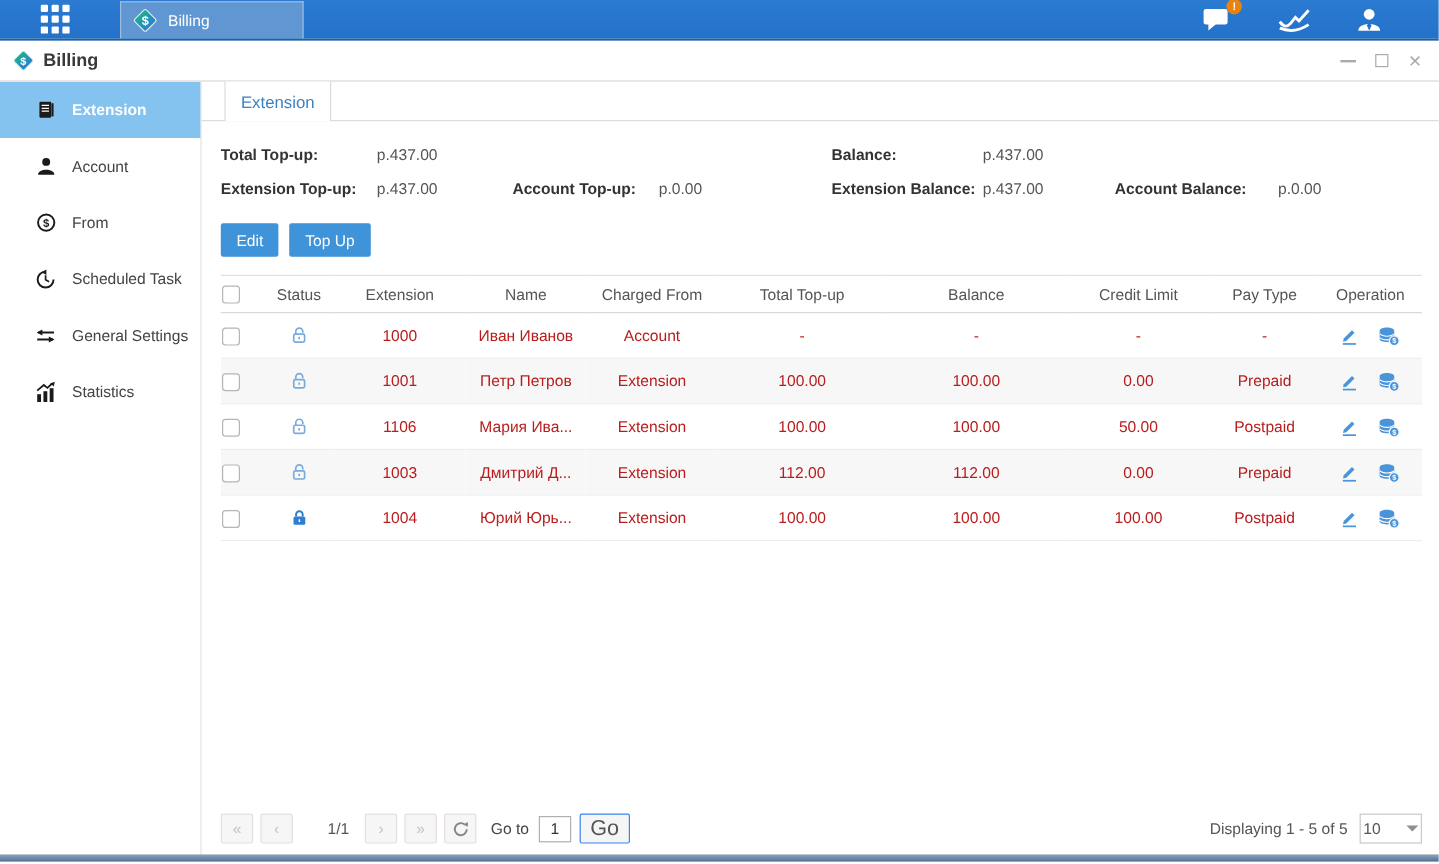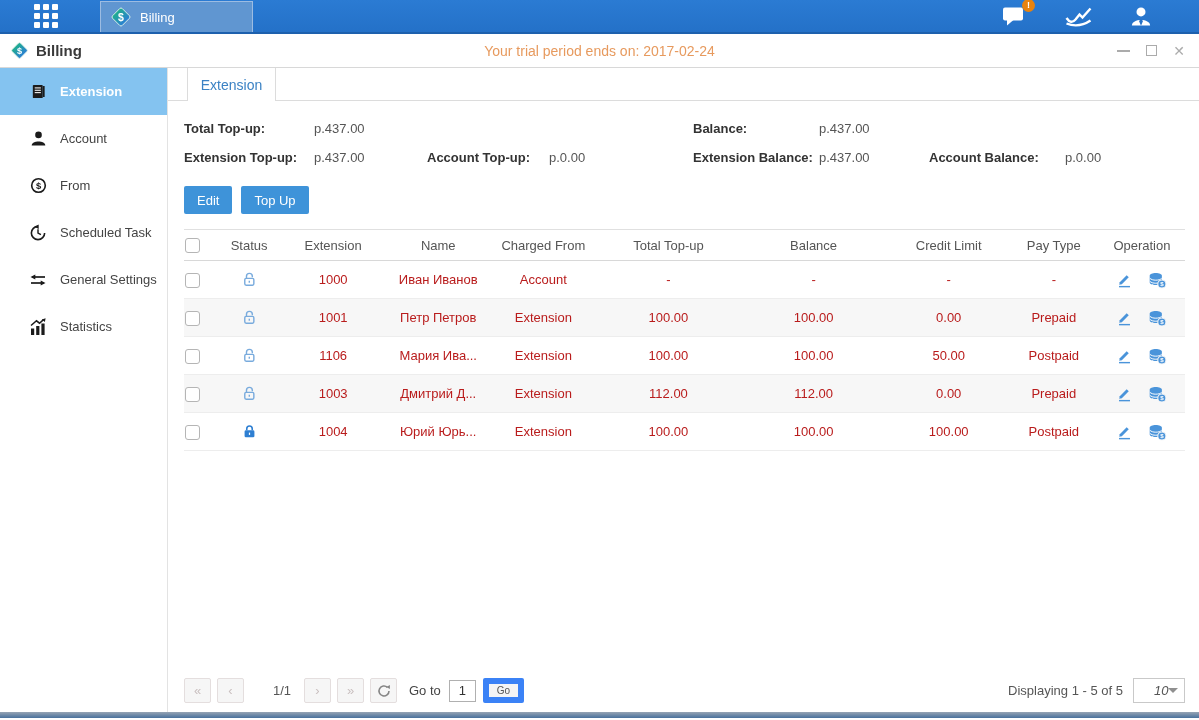--- a/index.html
+++ b/index.html
@@ -72,25 +72,25 @@
   .op-icon { cursor:pointer; display:flex; align-items:center; }
 
   .pager { margin-top:auto; margin-bottom:9px; display:flex; align-items:center; font-size:13px; color:#555; flex-shrink:0; }
   .pg-btn { width:27px; height:25px; background:#f6f6f6; border:1px solid #e4dede; border-radius:2px;
             color:#c9bfbf; display:flex; align-items:center; justify-content:center;
             margin-right:6px; font-size:13px; cursor:pointer; }
   .pg-info { width:32px; text-align:center; margin-right:6px; color:#555;margin-left:16px; }
   .goto-label { margin:0 8px 0 6px; color:#444; }
   .goto-input { width:27px; height:22px; border:1px solid #b0b0b0; font-size:13px; text-align:center;
                 color:#333; margin-right:7px; font-family:"Liberation Sans",sans-serif; }
-  .go-btn { height:25px; padding:0 8px; background:#f5f5f5; border:6px solid #3b82f6; border-radius:2px;
-            color:#555; font-size:10px; cursor:pointer; font-family:"Liberation Sans",sans-serif; }
+  .go-btn { height:25px; padding:0 8px; background:#f5f5f5; border:1px solid #3b82f6; border-radius:2px;
+            color:#555; font-size:18px; cursor:pointer; font-family:"Liberation Sans",sans-serif; }
   .pager-right { margin-left:auto; display:flex; align-items:center; gap:10px; }
   .size-select { width:52px; height:25px; border:1px solid #c9c9c9; background:#fff; display:flex;
-                 align-items:center; padding:0 20px; cursor:pointer; color:#555;font-style:italic; }
+                 align-items:center; padding:0 2px; cursor:pointer; color:#555; }
   .caret { margin-left:auto; width:0; height:0; border-left:5px solid transparent;
            border-right:5px solid transparent; border-top:5px solid #8f8f8f; }
 
   .bottom-strip { height:6px; background:linear-gradient(#96a4b4,#49719c); flex-shrink:0; }
 </style>
 </head>
 <body>
 
 <div class="screen">
 
@@ -154,21 +154,20 @@
             <stop offset="0" stop-color="#1fae8e"></stop>
                 <stop offset="1" stop-color="#2b7fd4"></stop>
           </linearGradient>
             </defs>
           <rect x="4.5" y="4.5" width="15" height="15" rx="2" transform="rotate(45 12 12)" fill="url(#dg2)" stroke="#cfe8de" stroke-width="1"></rect>
           <text x="12" y="16.3" text-anchor="middle" font-size="11.5" font-weight="bold" fill="#fff" font-family="Liberation Sans">$</text>
         </svg>
       </span>
       <span class="app-title">Billing</span>
     </div>
-    <div class="trial">Your trial period ends on: 2017-02-24</div>
     <div class="win-controls">
       <span class="wc wc-min"></span>
       <span class="wc wc-max"></span>
       <span class="wc wc-close">✕</span>
     </div>
   </div>
 
   <div class="app-body">
 
     <div class="sidebar">

